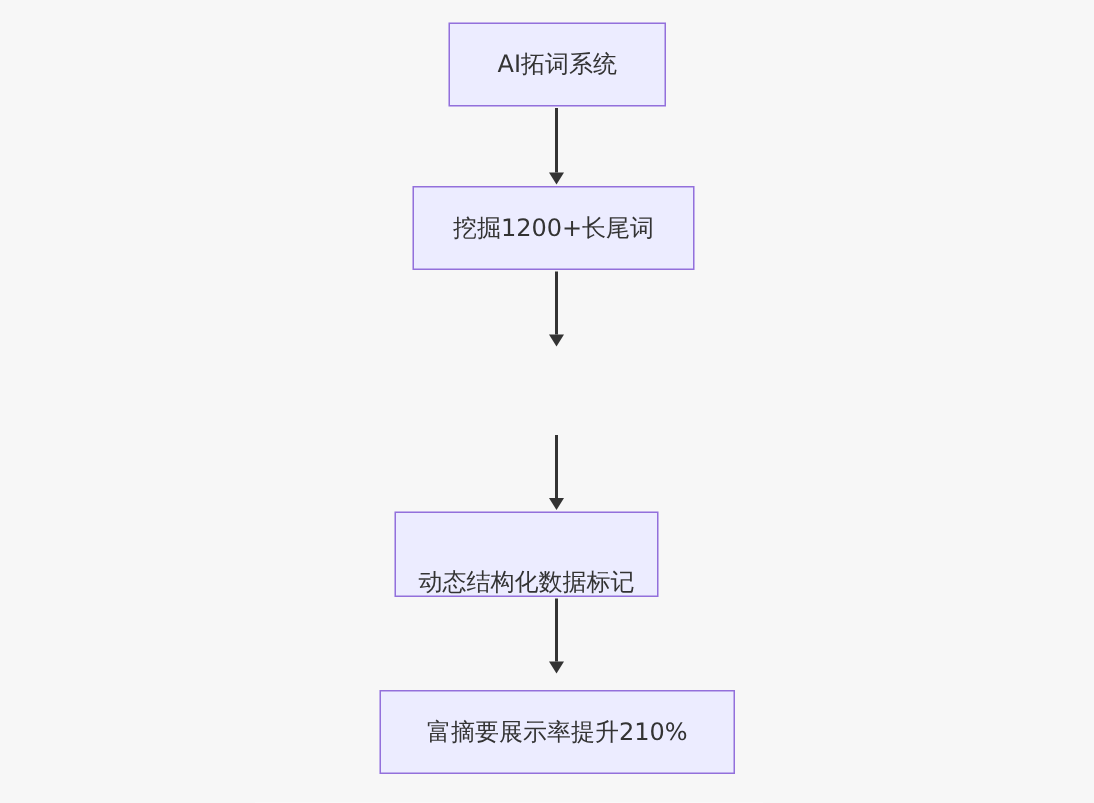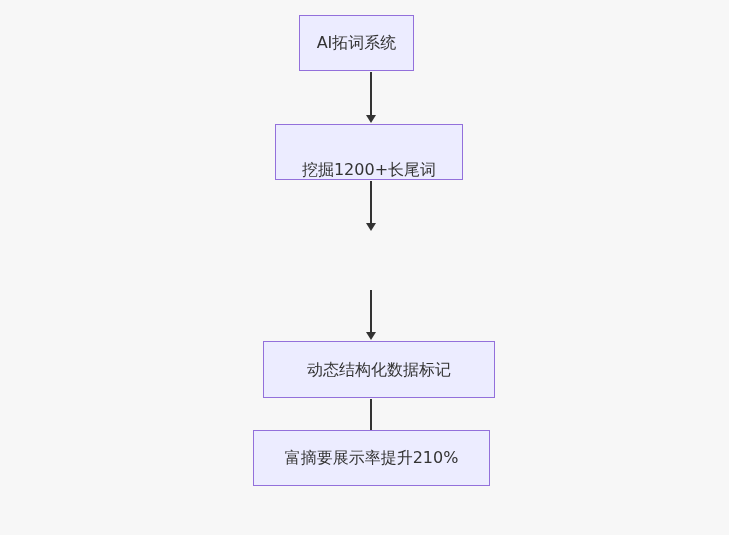--- a/index.html
+++ b/index.html
@@ -47,50 +47,50 @@
     border-left: 5px solid transparent;
     border-right: 5px solid transparent;
     border-top: 8px solid var(--arrow-color, #333333);
   }
 </style>
 </head>
 <body>
 
 <div class="canvas">
 
-  <div class="node" style="left:299px; top:15px; width:115px; height:56px;">
+  <div class="node" style="left:299px; top:15px; width:145px; height:56px;">
     <span>AI拓词系统</span>
   </div>
 
   <div class="edge" style="top:72px; height:51px;">
     <div class="edge-line"></div>
     <div class="edge-head"></div>
   </div>
 
-  <div class="node" style="left:275px; top:124px; width:188px; height:56px;align-items:flex-end;">
+  <div class="node" style="left:275px; top:124px; width:188px; height:56px;">
     <span>挖掘1200+长尾词</span>
   </div>
 
   <div class="edge" style="top:181px; height:50px;">
     <div class="edge-line"></div>
     <div class="edge-head"></div>
   </div>
 
 
   <div class="edge" style="top:290px; height:50px;">
     <div class="edge-line"></div>
     <div class="edge-head"></div>
   </div>
 
-  <div class="node" style="left:263px; top:341px; width:232px; height:57px;">
+  <div class="node" style="left:263px; top:341px; width:176px; height:57px;align-items:flex-end;">
     <span>动态结构化数据标记</span>
   </div>
 
   <div class="edge" style="top:399px; height:50px;">
     <div class="edge-line"></div>
     <div class="edge-head"></div>
   </div>
 
-  <div class="node" style="left:253px; top:430px; width:237px; height:56px;">
+  <div class="node" style="left:253px; top:460px; width:237px; height:56px;">
     <span>富摘要展示率提升210%</span>
   </div>
 
 </div>
 
 </body></html>

